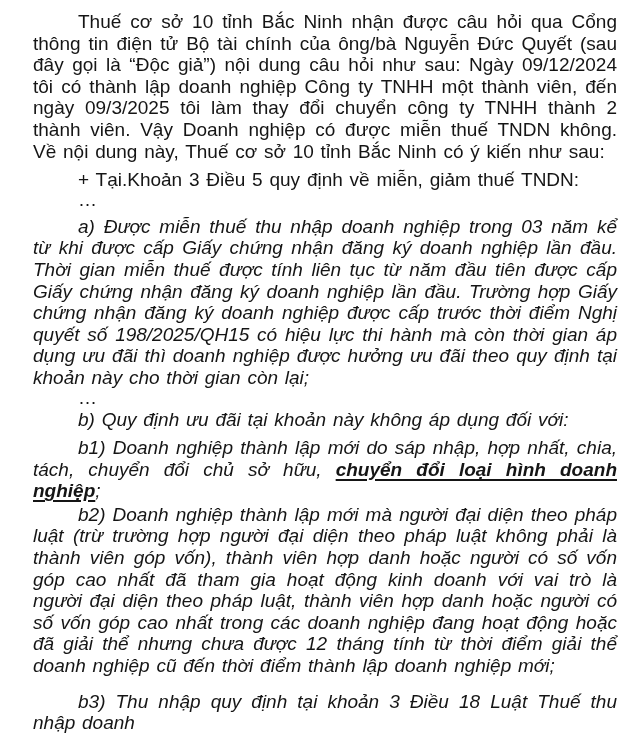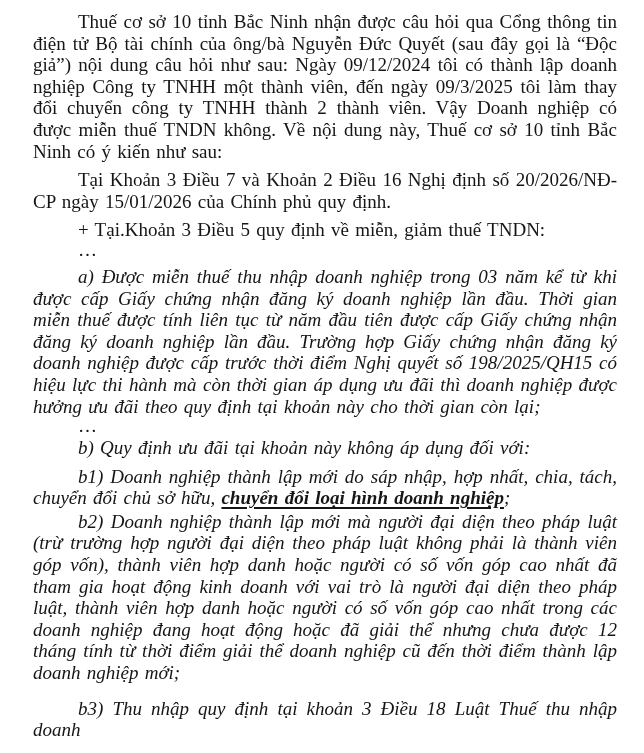--- a/index.html
+++ b/index.html
@@ -4,21 +4,21 @@
 <style>
   html, body { margin: 0; padding: 0; background: #ffffff; }
   .page {
     position: relative;
     width: 644px;
     height: 753px;
     box-sizing: border-box;
     padding: 11px 27px 0 33px;
     background: #ffffff;
     color: #151515;
-    font-family: Liberation Serif, serif;
+    font-family: Liberation Sans, sans-serif;
     font-size: 19px;
     line-height: 21.6px;
     overflow: hidden;
   }
   .para {
     margin: 0;
     text-align: justify;
     text-indent: 45px;
     word-spacing: 1.5px;
   }
@@ -40,21 +40,20 @@
     text-underline-offset: 3px;
   }
 </style>
 </head>
 <body>
 
 <div class="page">
 
   <p class="para">Thuế cơ sở 10 tỉnh Bắc Ninh nhận được câu hỏi qua Cổng thông tin điện tử Bộ tài chính của ông/bà Nguyễn Đức Quyết (sau đây gọi là “Độc giả”) nội dung câu hỏi như sau: Ngày 09/12/2024 tôi có thành lập doanh nghiệp Công ty TNHH một thành viên, đến ngày 09/3/2025 tôi làm thay đổi chuyển công ty TNHH thành 2 thành viên. Vậy Doanh nghiệp có được miễn thuế TNDN không. Về nội dung này, Thuế cơ sở 10 tỉnh Bắc Ninh có ý kiến như sau:</p>
 
-  <p class="para gap-m">Tại Khoản 3 Điều 7 và Khoản 2 Điều 16 Nghị định số 20/2026/NĐ-CP ngày 15/01/2026 của Chính phủ quy định.</p>
 
   <p class="para gap-m">+ Tại.Khoản 3 Điều 5 quy định về miễn, giảm thuế TNDN:</p>
 
   <p class="ellipsis-line gap-s">…</p>
 
 
   <p class="para italic gap-m">a) Được miễn thuế thu nhập doanh nghiệp trong 03 năm kể từ khi được cấp Giấy chứng nhận đăng ký doanh nghiệp lần đầu. Thời gian miễn thuế được tính liên tục từ năm đầu tiên được cấp Giấy chứng nhận đăng ký doanh nghiệp lần đầu. Trường hợp Giấy chứng nhận đăng ký doanh nghiệp được cấp trước thời điểm Nghị quyết số 198/2025/QH15 có hiệu lực thi hành mà còn thời gian áp dụng ưu đãi thì doanh nghiệp được hưởng ưu đãi theo quy định tại khoản này cho thời gian còn lại;</p>
 
   <p class="ellipsis-line gap-s">…</p>
 

